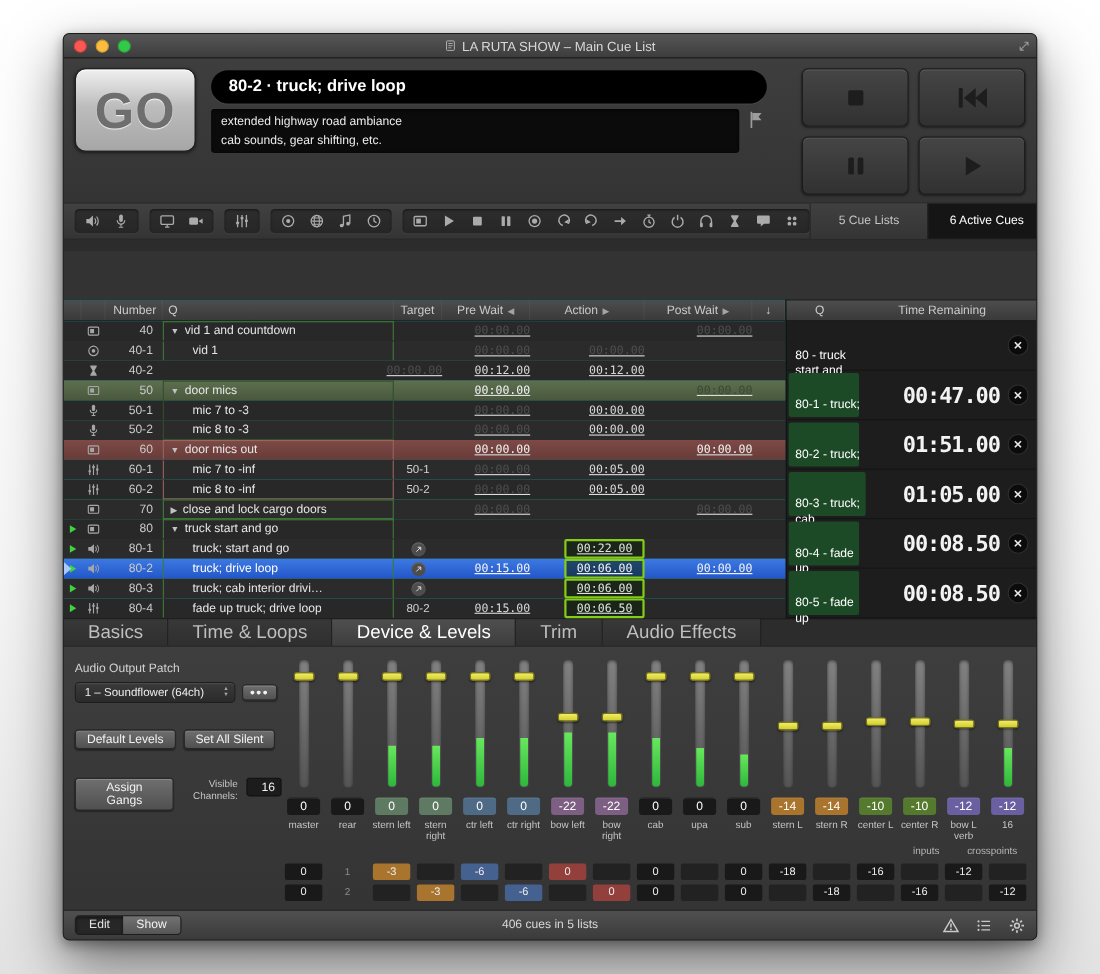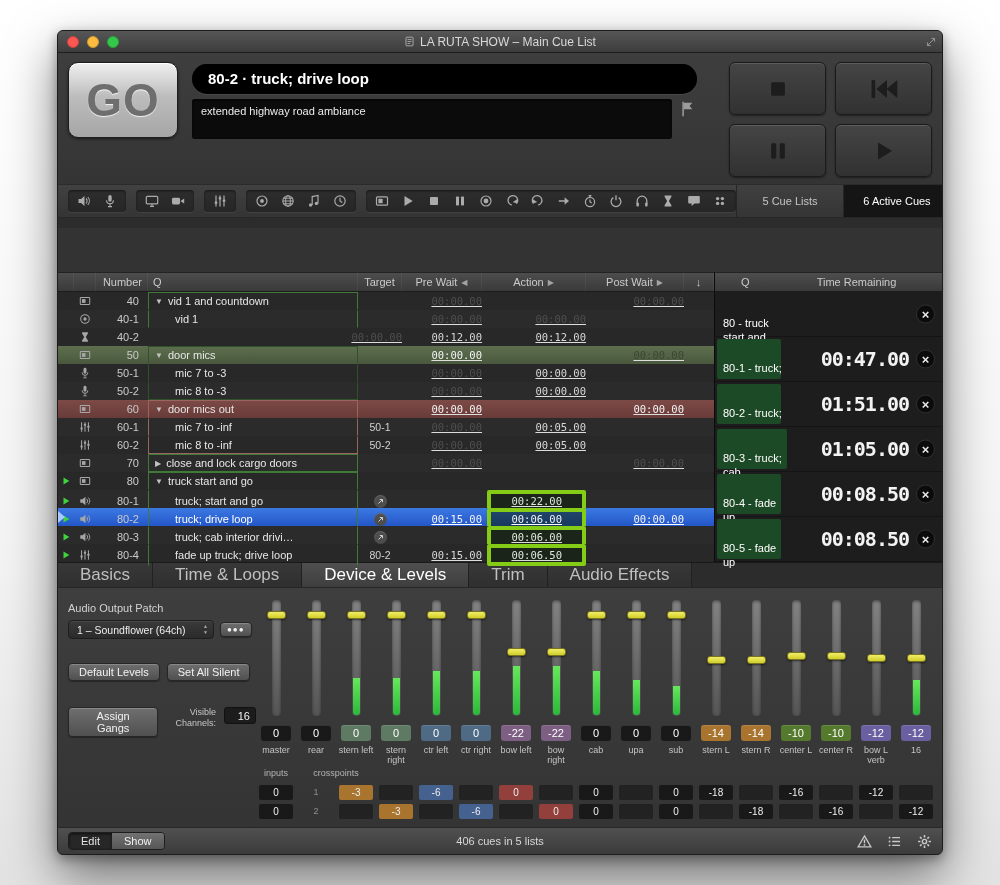--- a/index.html
+++ b/index.html
@@ -61,21 +61,21 @@
 .c-arrow{justify-content:center;}
 .parrow{color:#3ed43e;display:flex;}
 .c-icon{justify-content:center;color:#a6a6a6;}
 .c-num{justify-content:flex-end;padding-right:9px;color:#cacaca;}
 .c-target{justify-content:center;color:#d2d2d2;font-size:10.5px;}
 .c-time{justify-content:flex-end;font-family:"DejaVu Sans Mono",monospace;font-size:10.5px;text-decoration:underline;}
 .dim{color:#4f4f4f;}
 .lit{color:#d8d8d8;}
 .row-green .lit,.row-red .lit,.row-sel .lit{color:#f4f4f4;}
 .row-green .dim{color:#3c4733;}
-.abox{border:4px solid #84cc16;background:rgba(14,33,11,.55);padding:0 20px;border-radius:2px;line-height:14px;color:#e0e9d9;}
+.abox{border:2px solid #84cc16;background:rgba(14,33,11,.55);padding:0 9px;border-radius:2px;line-height:14px;color:#e0e9d9;}
 .sel-pointer{position:absolute;left:0;top:3px;width:0;height:0;border-left:7px solid #a9c9ff;border-top:6px solid transparent;border-bottom:6px solid transparent;}
 .qb{flex:1;height:100%;display:flex;align-items:center;min-width:0;border:1px solid transparent;}
 .qb.top{border-color:transparent;border-top-style:solid;}
 .qb.top,.qb.solo{border-top-width:1px;}
 .qb.top{border-bottom-color:transparent;}
 .qb.mid{border-top-color:transparent;border-bottom-color:transparent;}
 .qb.bot{border-top-color:transparent;}
 .qb.top.qc-g,.qb.mid.qc-g,.qb.bot.qc-g,.qb.solo.qc-g{border-left-color:#3f7a37;border-right-color:#3f7a37;}
 .qb.top.qc-g,.qb.solo.qc-g{border-top-color:#3f7a37;}
 .qb.bot.qc-g,.qb.solo.qc-g{border-bottom-color:#3f7a37;}
@@ -120,21 +120,21 @@
 .frow{display:flex;}
 .fcol,.chipcell,.flabel,.mcell{width:40px;flex-shrink:0;}
 .track{width:9px;height:116px;margin:0 auto;background:linear-gradient(#828282,#555);border-radius:4px;position:relative;box-shadow:inset 0 1px 3px rgba(0,0,0,.5);}
 .meter{position:absolute;left:1px;right:1px;bottom:1px;background:linear-gradient(#67e75c,#2db83b);border-radius:0 0 3px 3px;}
 .handle{position:absolute;left:-5px;width:19px;height:8px;background:linear-gradient(#f1ed68,#d2ce2a);border:1px solid #79751f;border-radius:3px;box-shadow:0 1px 2px rgba(0,0,0,.55);}
 .chiprow{margin-top:9px;}
 .chipcell{display:flex;justify-content:center;}
 .chip{min-width:30px;height:16px;border-radius:3px;color:#fff;font-size:11px;display:flex;align-items:center;justify-content:center;padding:0 3px;box-shadow:inset 0 1px 0 rgba(255,255,255,.12);}
 .labelrow{margin-top:4px;}
 .flabel{font-size:9px;color:#c4c4c4;text-align:center;line-height:1.15;height:22px;overflow:hidden;padding:0 2px;}
-.sectrow{height:13px;margin-top:1px;}
+.sectrow{height:13px;margin-top:1px;justify-content:flex-end;}
 .scell{font-size:9px;color:#b5b5b5;text-align:center;width:40px;flex-shrink:0;}
 .scell.wide{width:80px;}
 .mrow{display:flex;margin-top:3px;}
 .mcell{display:flex;align-items:center;justify-content:center;height:16px;}
 .mchip{width:34px;height:15px;border-radius:2px;color:#eee;font-size:10px;display:flex;align-items:center;justify-content:center;}
 .mchip.empty{background:#222;}
 .mrowlabel{font-size:9px;color:#8f8f8f;}
 
 .statusbar{height:27px;background:linear-gradient(#505050,#3b3b3b);border-top:1px solid #272727;display:flex;align-items:center;padding:0 10px;position:relative;}
 .seg{display:flex;border:1px solid #1d1d1d;border-radius:4px;overflow:hidden;z-index:2;}
@@ -172,20 +172,21 @@
       </span>
   </div>
 
   <div class="topbar">
     <button class="go">GO</button>
     <div class="display-col">
       <div class="current-cue">80-2 · truck; drive loop</div>
       <div class="notes-row">
         <div class="notes">
           <div>extended highway road ambiance</div>
+          <div>cab sounds, gear shifting, etc.</div>
         </div>
         <span class="flag" id="flagIcon">
             <svg width="18" height="18" viewBox="0 0 14 14" fill="currentColor" xmlns="http://www.w3.org/2000/svg">
               <path d="M3.2 1.3v11.4" stroke="currentColor" stroke-width="1.2" fill="none"></path>
               <path d="M3.8 2.2h6.6L8.2 4.7l2.2 2.5H3.8z"></path>
             </svg>
           </span>
       </div>
     </div>
     <div class="transport" id="transportBtns">

